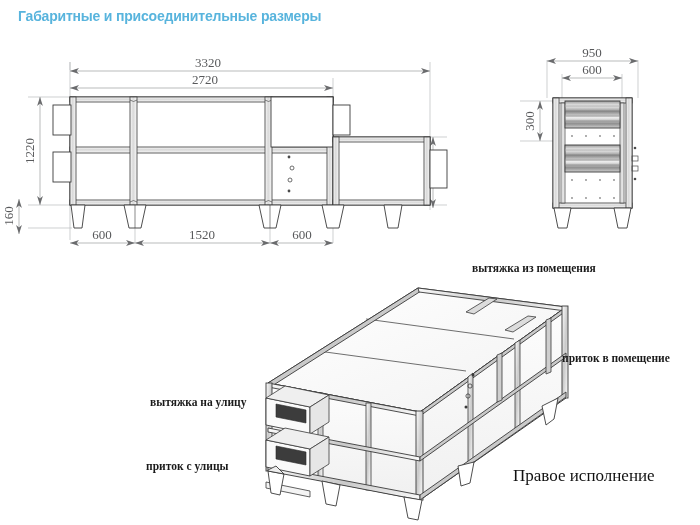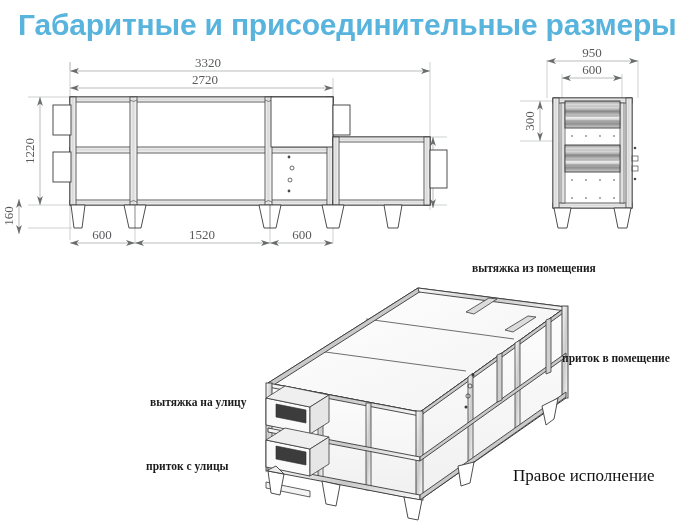--- a/index.html
+++ b/index.html
@@ -4,21 +4,21 @@
 <style>
   html,body{margin:0;padding:0;}
   body{
     width:700px;height:525px;background:#ffffff;overflow:hidden;
     font-family:"Liberation Sans",sans-serif;position:relative;
   }
   #page{position:absolute;left:0;top:0;width:700px;height:525px;}
   .title{
     position:absolute;left:18px;top:8px;
     font-family:"Liberation Sans",sans-serif;
-    font-weight:bold;font-size:30px;letter-spacing:-0.2px;
+    font-weight:bold;font-size:14px;letter-spacing:-0.2px;
     color:#58b4dd;white-space:nowrap;
   }
   svg{position:absolute;left:0;top:0;}
   .dim{font-family:"Liberation Serif",serif;font-size:13px;fill:#58595b;}
   .dimv{font-family:"Liberation Serif",serif;font-size:13px;fill:#58595b;}
   .lbl{font-family:"Liberation Serif",serif;font-size:11.5px;font-weight:bold;fill:#1a1a1a;}
   .bigl{font-family:"Liberation Serif",serif;font-size:17px;fill:#111111;}
 </style>
 </head>
 <body>

